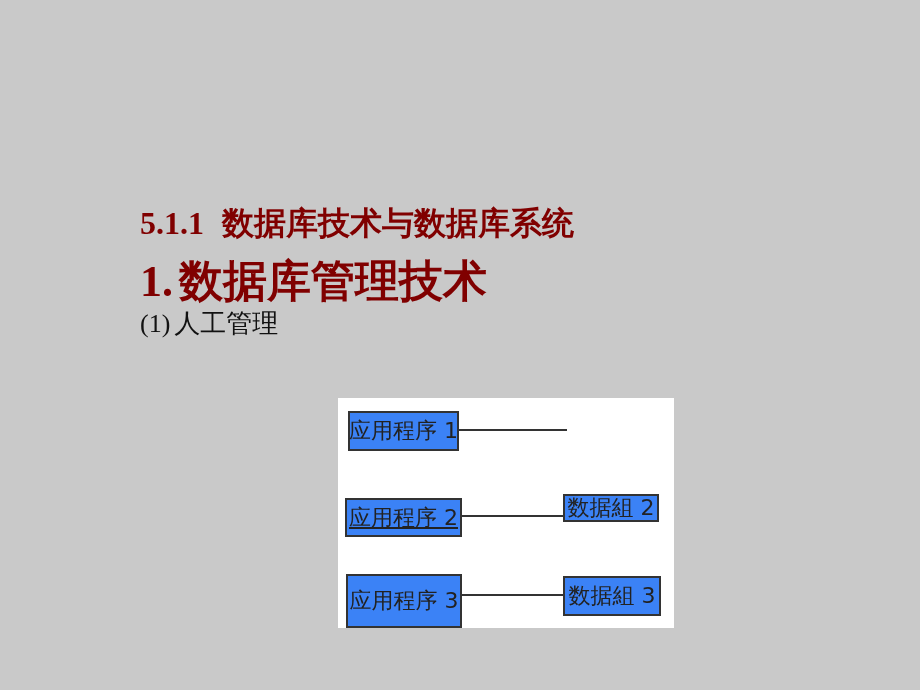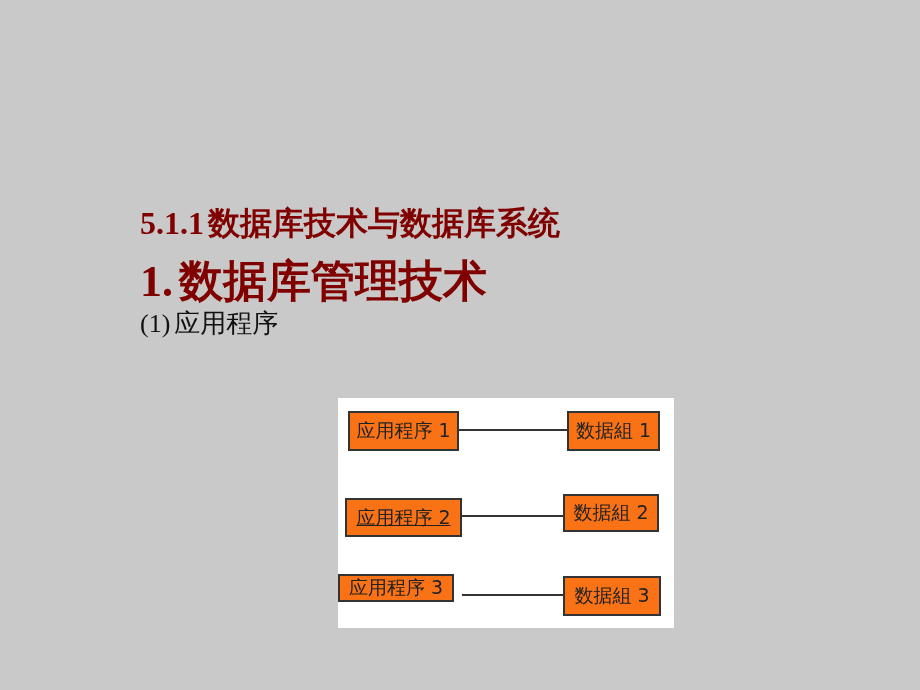--- a/index.html
+++ b/index.html
@@ -28,21 +28,21 @@
       white-space: nowrap;
       line-height: 1;
     }
     .heading-1 {
       top: 207px;
       font-size: 32px;
       letter-spacing: 0px;
     }
     .heading-1 .num {
       font-family: "Liberation Serif", serif;
-      margin-right: 4px;
+      margin-right: 18px;
     }
     .heading-2 {
       top: 259px;
       font-size: 44px;
     }
     .heading-2 .num {
       font-family: "Liberation Serif", serif;
       margin-right: 6px;
     }
     .subheading {
@@ -62,24 +62,24 @@
       position: absolute;
       left: 338px;
       top: 398px;
       width: 336px;
       height: 230px;
       background: #ffffff;
     }
     .box {
       position: absolute;
       border: 2px solid #333333;
-      background: #f97316;
+      background: #3b82f6;
       box-sizing: border-box;
       font-family: "DejaVu Sans", "Liberation Sans", sans-serif;
-      font-size: 19px;
+      font-size: 22px;
       color: #222222;
       display: flex;
       align-items: center;
       justify-content: center;
       white-space: nowrap;
     }
     .line {
       position: absolute;
       height: 2px;
       background: #333333;
@@ -92,31 +92,30 @@
 
   <div class="heading heading-1">
     <span class="num">5.1.1</span><span>数据库技术与数据库系统</span>
   </div>
 
   <div class="heading heading-2">
     <span class="num">1.</span><span>数据库管理技术</span>
   </div>
 
   <div class="subheading">
-    <span class="num">(1)</span><span>应用程序</span>
+    <span class="num">(1)</span><span>人工管理</span>
   </div>
 
   <div class="diagram">
 
     <div class="box" style="left:10px; top:13px; width:111px; height:40px;">应用程序 1</div>
     <div class="line" style="left:121px; top:31px; width:108px;"></div>
-    <div class="box" style="left:229px; top:13px; width:93px; height:40px;">数据組 1</div>
 
     <div class="box" style="left:7px; top:100px; width:117px; height:39px;text-decoration:underline;">应用程序 2</div>
     <div class="line" style="left:124px; top:117px; width:101px;"></div>
-    <div class="box" style="left:225px; top:96px; width:96px; height:38px;">数据組 2</div>
+    <div class="box" style="left:225px; top:96px; width:96px; height:28px;">数据組 2</div>
 
-    <div class="box" style="left:0; top:176px; width:116px; height:28px;">应用程序 3</div>
+    <div class="box" style="left:8px; top:176px; width:116px; height:54px;">应用程序 3</div>
     <div class="line" style="left:124px; top:196px; width:101px;"></div>
     <div class="box" style="left:225px; top:178px; width:98px; height:40px;text-align:center;">数据組 3</div>
   </div>
 
 </div>
 
 </body></html>

